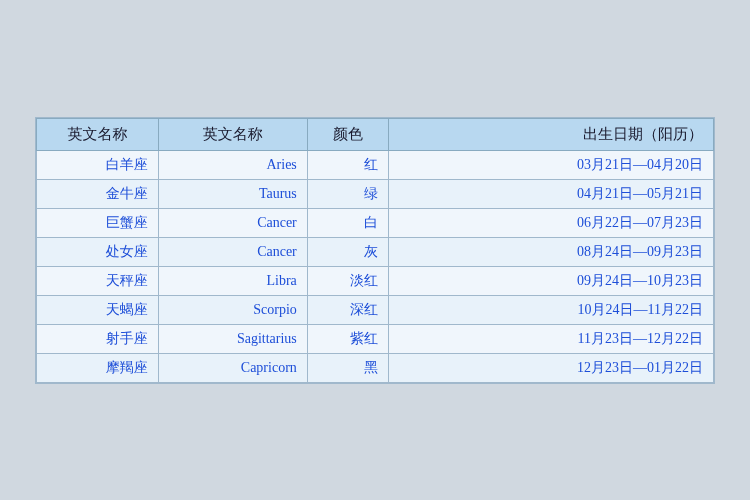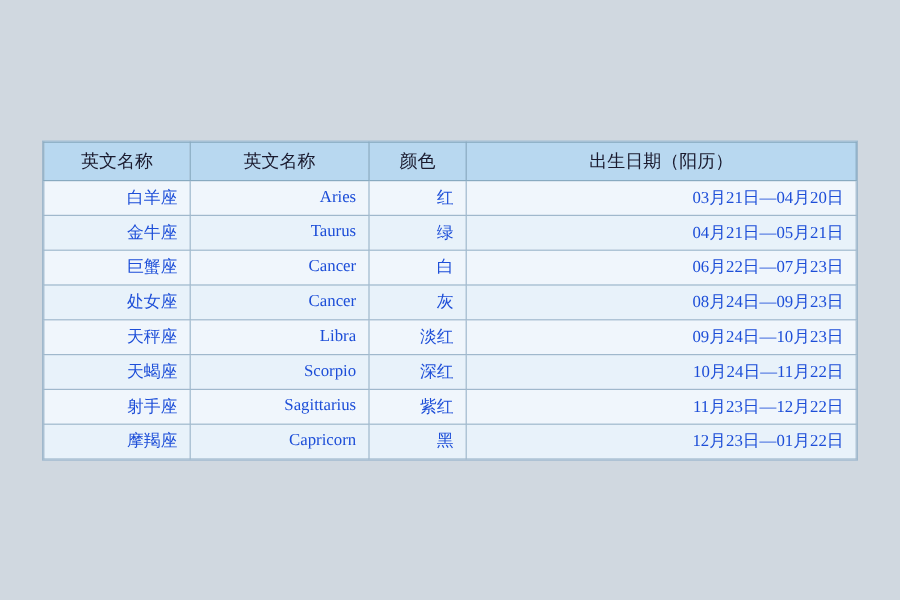--- a/index.html
+++ b/index.html
@@ -48,21 +48,21 @@
       background-color: #f0f6fc;
     }
 
     tr:nth-child(even) td {
       background-color: #e8f2fa;
     }
 
     .col-zh { width: 18%; }
     .col-en { width: 22%; margin-top: 12px; }
     .col-color { width: 12%; }
-    .col-date { width: 48%; }
+    .col-date { width: 48%; text-align: right; }
   </style>
 </head>
 <body>
 
 <div class="table-container">
   <table>
     <thead>
       <tr>
         <th class="col-zh">英文名称</th>
         <th class="col-en">英文名称</th>

